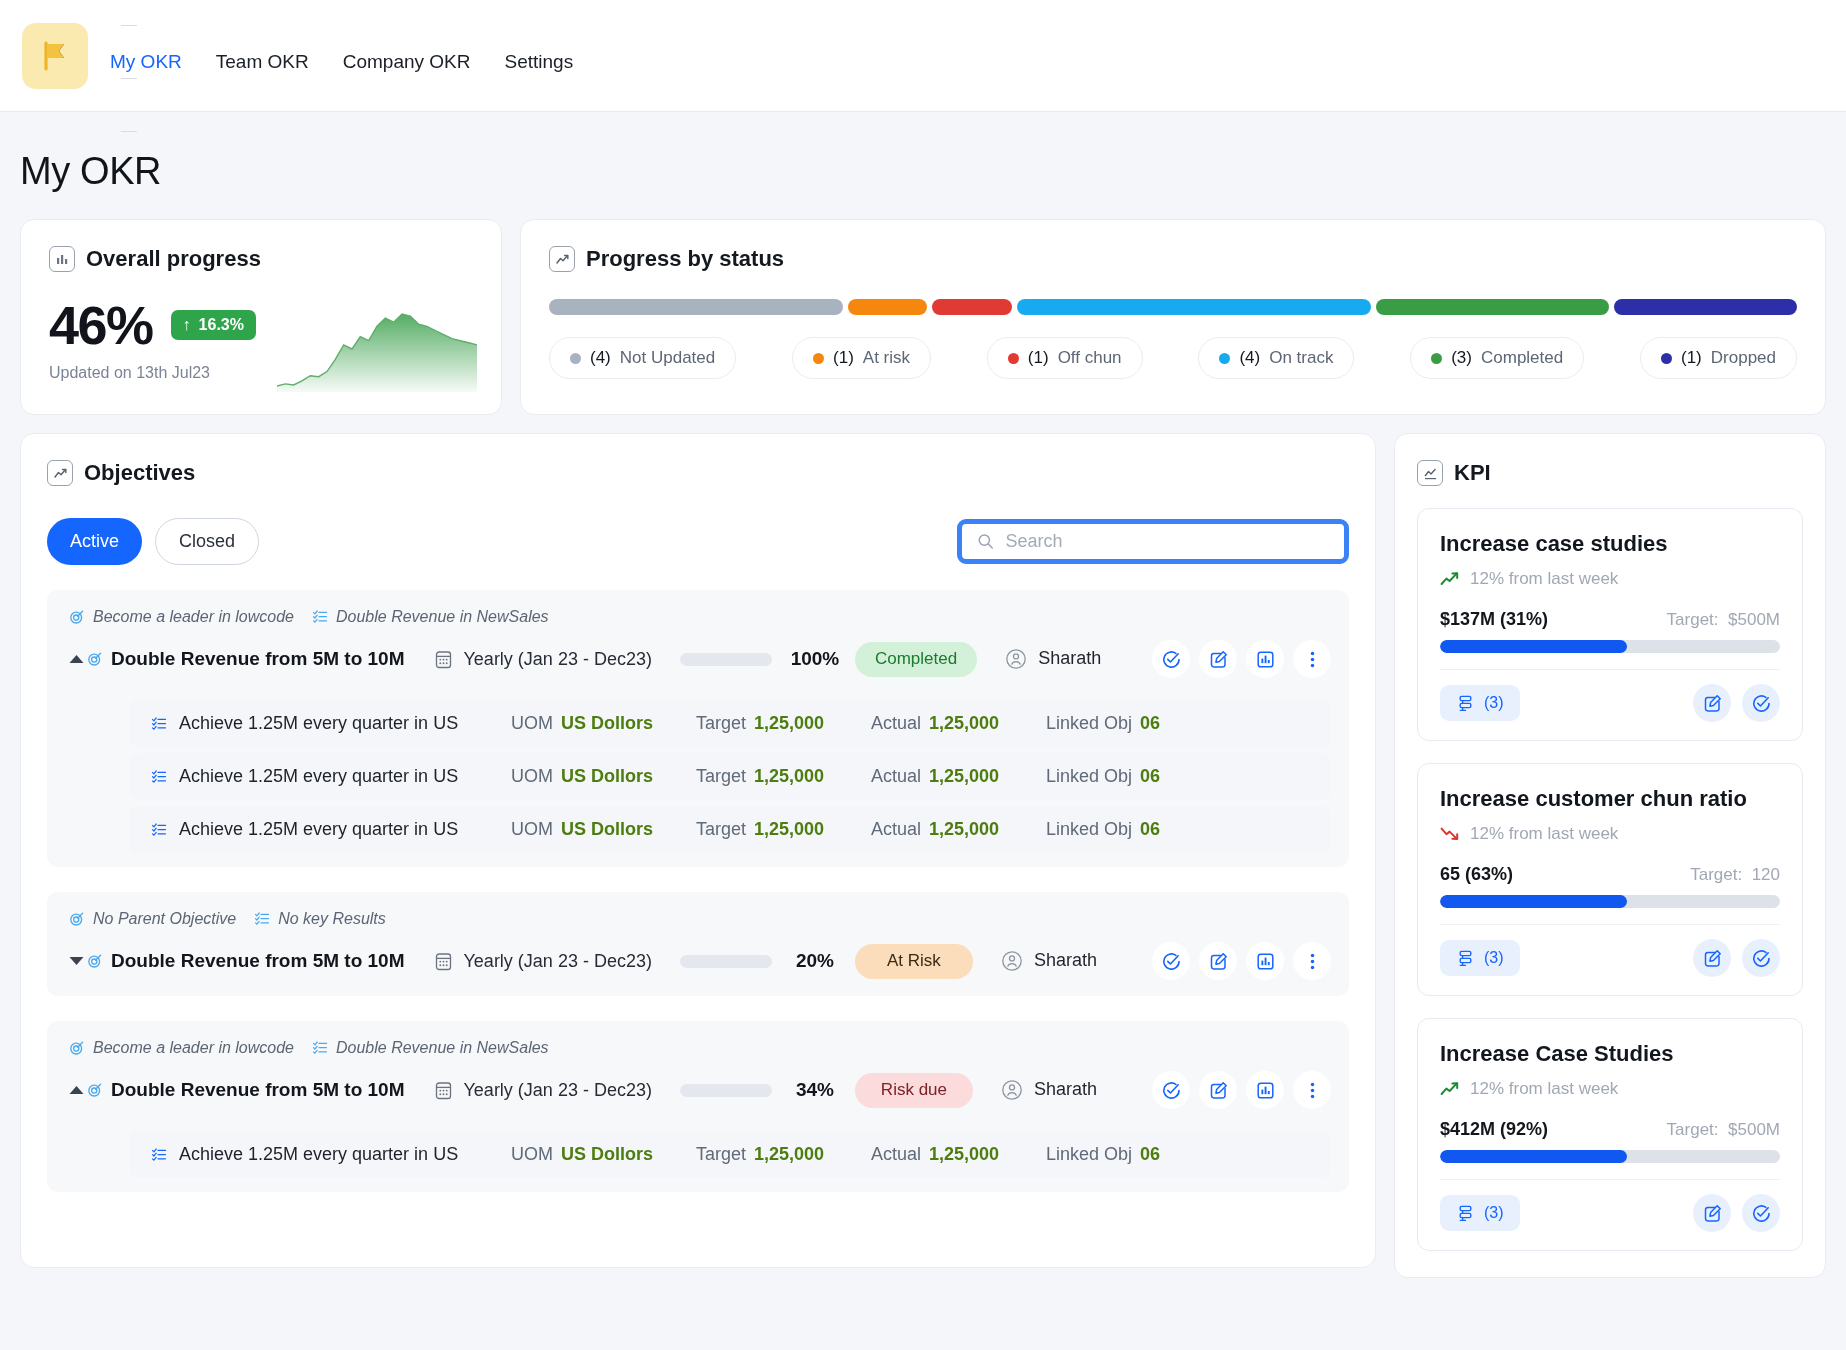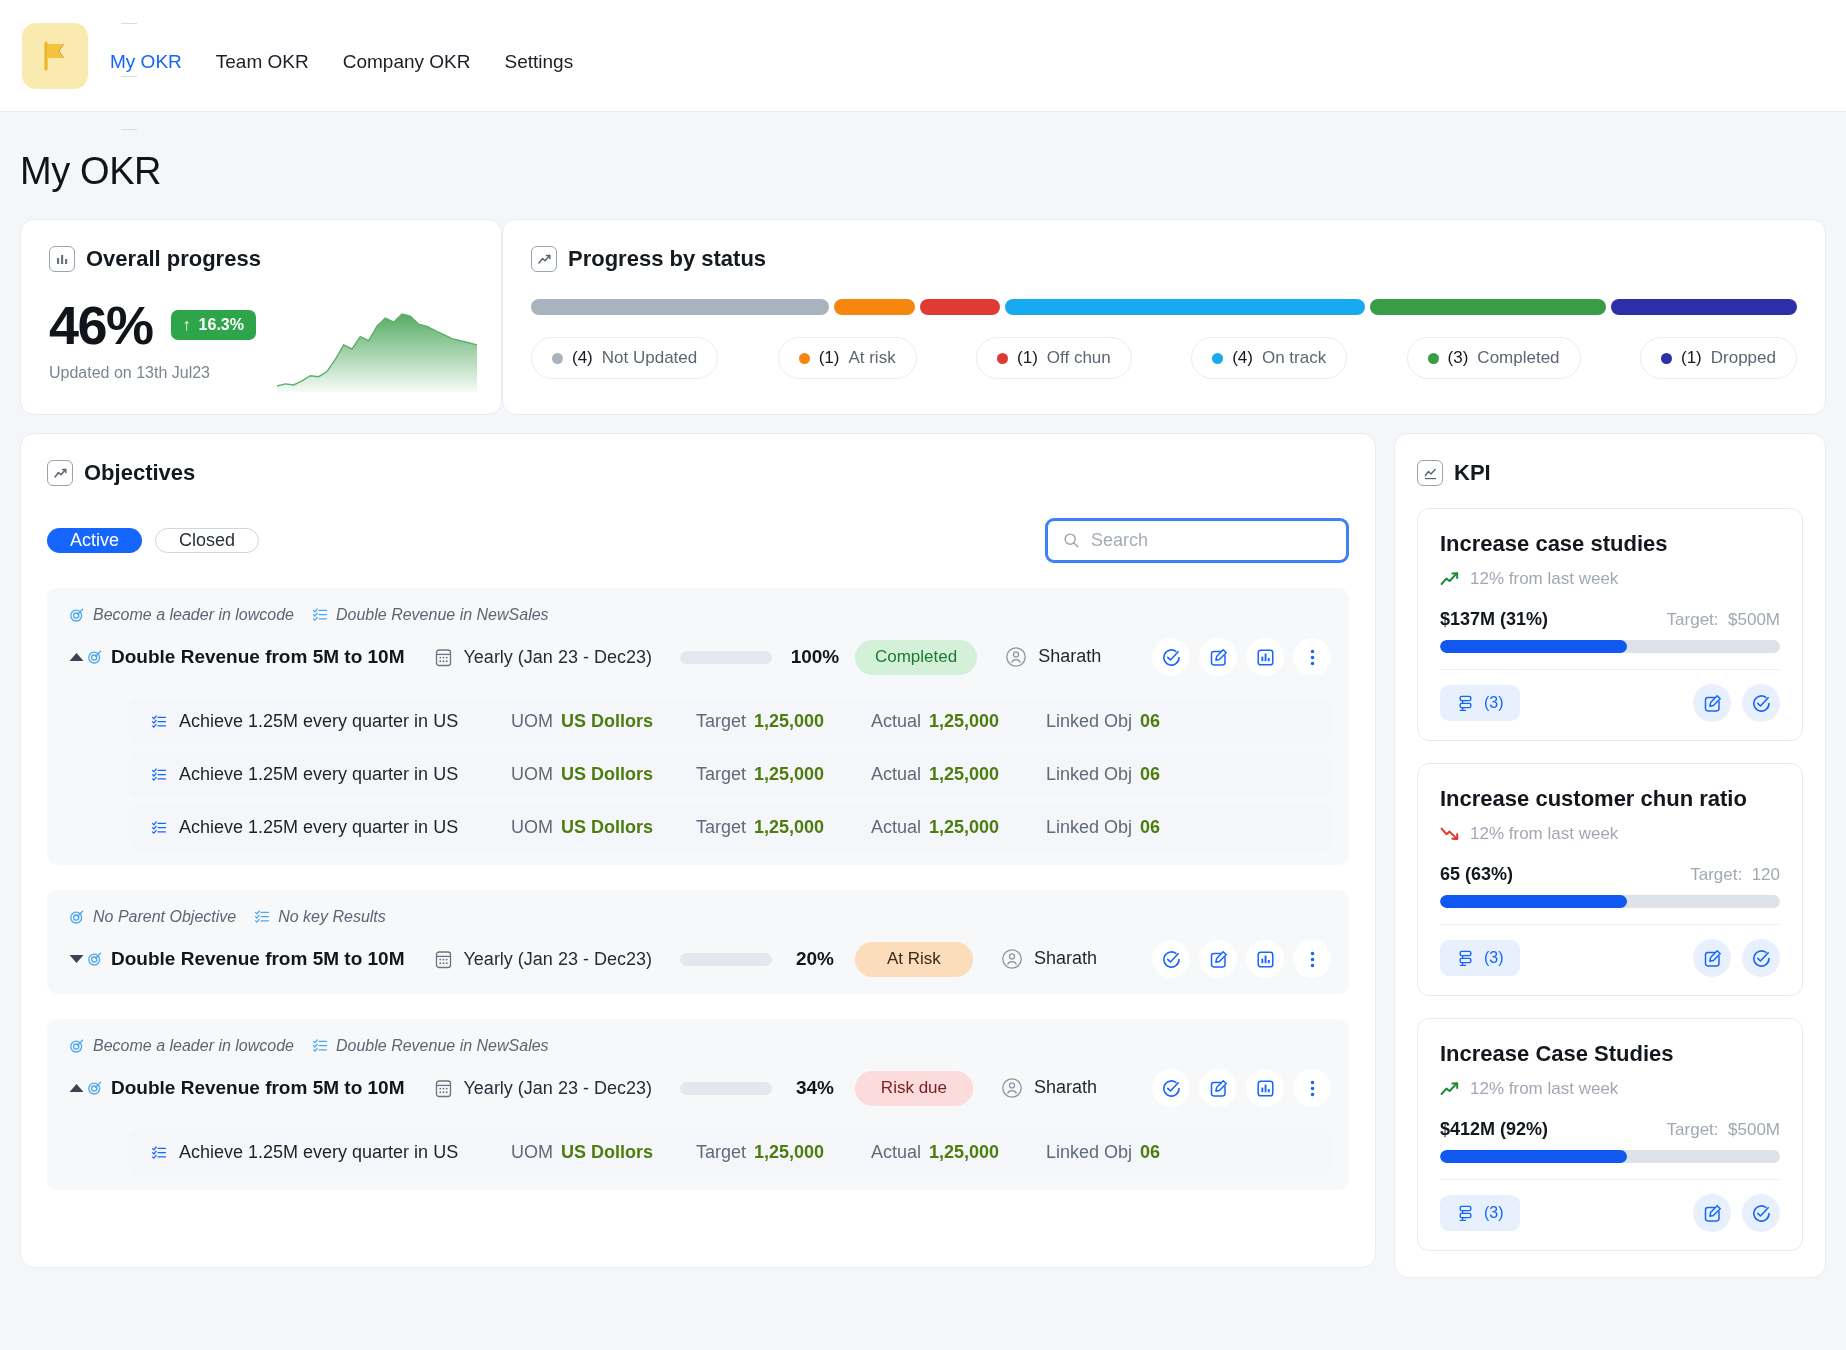--- a/index.html
+++ b/index.html
@@ -24,21 +24,21 @@
   .brand-block { margin-left: 22px; display: flex; flex-direction: column; justify-content: center; }
   .brand-name { font-size: 19px; font-weight: 600; color: #14181f; letter-spacing: .2px; }
   .nav { display: flex; align-items: center; gap: 34px; margin-top: 12px; }
   .nav a { font-size: 19px; color: #1b1f27; text-decoration: none; cursor: pointer; }
   .nav a.active { color: #1565ff; }
 
   
   .page { padding: 28px 20px 0 20px; }
   .page-title { font-size: 38px; font-weight: 500; color: #111419; letter-spacing: -.4px; margin: 10px 0 26px 0; }
 
-  .row-top { display: flex; align-items: stretch; }
+  .row-top { display: flex; gap: 18px; align-items: stretch; }
 
   .card {
     background: #fff; border: 1px solid #e9ecf1; border-radius: 14px;
   }
   .card-title { display: flex; align-items: center; gap: 11px; font-size: 22px; font-weight: 600; color: #14181f; }
   .sqicon {
     width: 26px; height: 26px; border: 1.6px solid #9aa2ae; border-radius: 6px;
     display: flex; align-items: center; justify-content: center; flex: 0 0 auto;
   }
 
@@ -66,27 +66,27 @@
   .chip .cnt { font-size: 17px; color: #14181f; font-weight: 500; }
   .chip .lbl { font-size: 17px; color: #5d6674; }
 
   
   .row-main { display: flex; gap: 18px; margin-top: 18px; align-items: flex-start; }
   .objectives { flex: 1; min-height: 835px; padding: 26px 26px 26px 26px; }
   .kpi-panel { width: 432px; min-height: 835px; padding: 26px 22px 26px 22px; }
 
   .obj-controls { display: flex; align-items: center; margin-top: 32px; }
   .pill {
-    height: 25px; padding: 0 23px; border-radius: 999px; font-size: 18px; display: flex;
+    height: 47px; padding: 0 23px; border-radius: 999px; font-size: 18px; display: flex;
     align-items: center; justify-content: center; cursor: pointer;
   }
   .pill.active { background: #1565ff; color: #fff; font-weight: 500; }
   .pill.ghost { background: #fff; color: #2a2f39; border: 1px solid #cfd6e0; margin-left: 13px; }
   .search-wrap {
-    margin-left: auto; width: 304px; height: 45px; border: 3px solid #3b82f6; border-radius: 9px;
+    margin-left: auto; width: 392px; height: 45px; border: 5px solid #3b82f6; border-radius: 9px;
     display: flex; align-items: center; gap: 11px; padding: 0 15px; background: #fff;
   }
   .search-wrap input {
     border: 0; outline: 0; font-size: 18px; color: #3a4150; background: transparent; width: 100%;
     font-family: "Liberation Sans", sans-serif;
   }
   .search-wrap input::placeholder { color: #a4abb8; }
 
   
   .obj-group { margin-top: 25px; background: #f7f8fa; border-radius: 11px; padding: 14px 0 0 0; }

